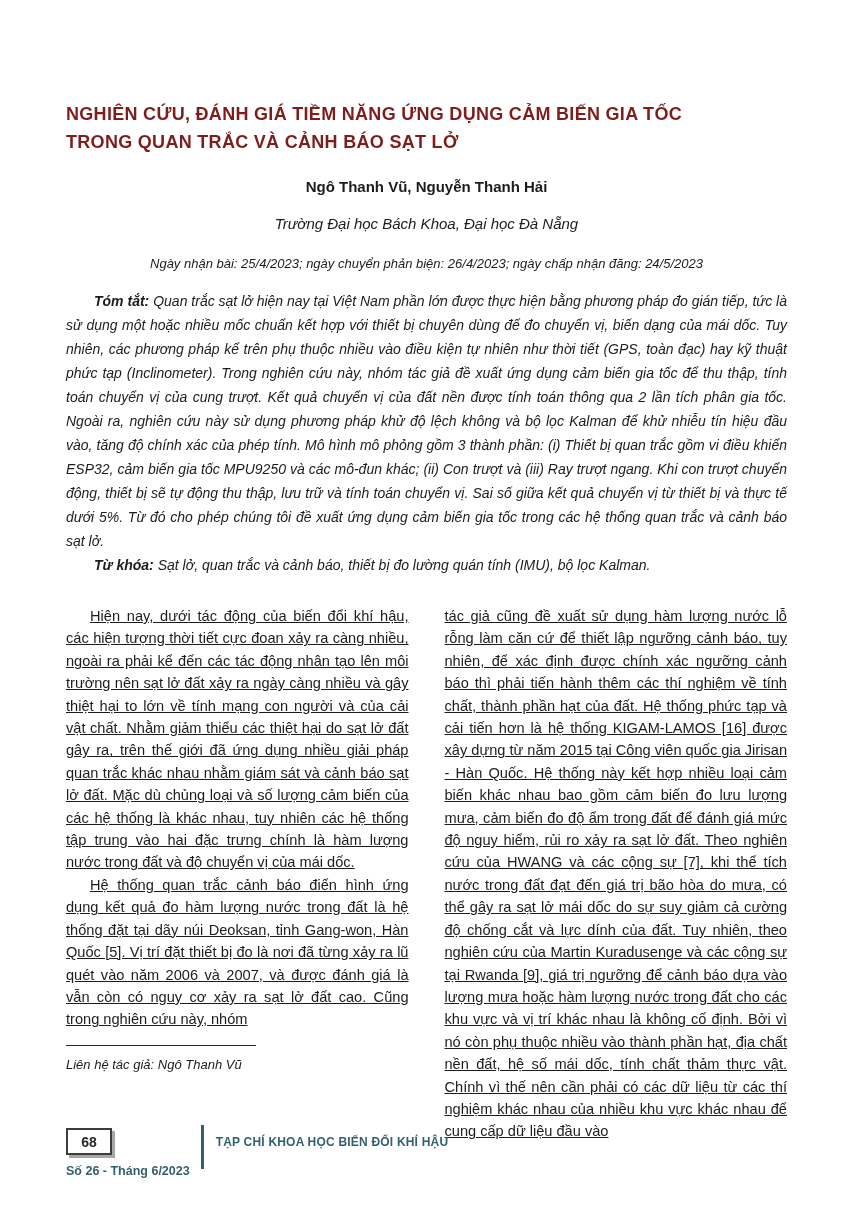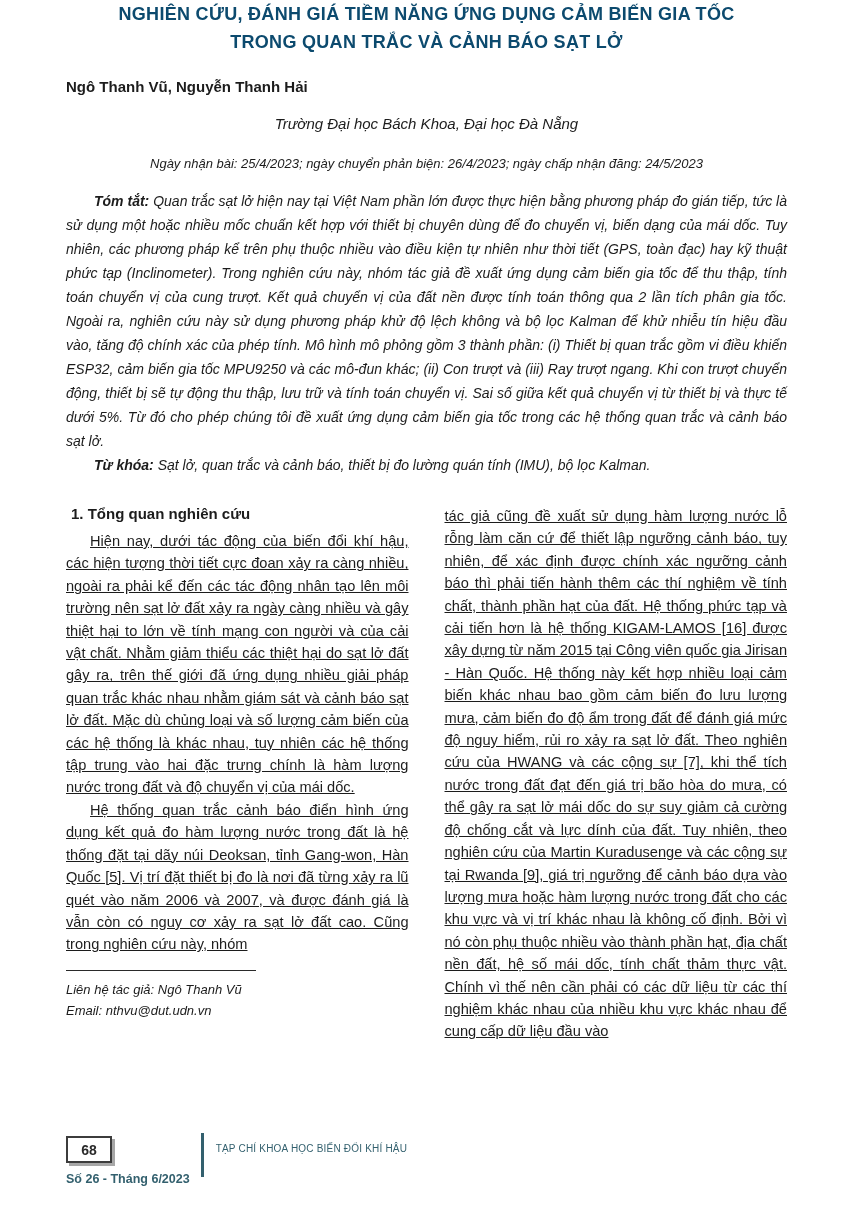--- a/index.html
+++ b/index.html
@@ -12,30 +12,32 @@
     position: relative;
     width: 853px;
     height: 1212px;
     margin: 0 auto;
     background: #ffffff;
     padding: 0 66px;
     overflow: hidden;
   }
   
   .paper-title {
-    text-align: center;
+    margin-top: 100px;
+    text-align: left;
     font-size: 18px;
     line-height: 28px;
     font-weight: 700;
     letter-spacing: 0.3px;
     white-space: pre-line;
-    color: #0c4a6e;
+    color: #7f1d1d;
   }
   .authors {
     margin-top: 22px;
+    text-align: center;
     font-size: 15px;
     font-weight: 700;
   }
   .affiliation {
     margin-top: 20px;
     text-align: center;
     font-size: 15px;
     font-style: italic;
   }
   .dates {
@@ -86,21 +88,21 @@
   .footnote p {
     font-size: 13px;
     font-style: italic;
     line-height: 21px;
   }
   
   .footer {
     position: absolute;
     left: 66px;
     right: 66px;
-    bottom: 26px;
+    bottom: 34px;
     display: flex;
     align-items: flex-start;
   }
   .footer-left {
     display: flex;
     flex-direction: column;
   }
   .pagenum-box {
     width: 46px;
     height: 27px;
@@ -123,22 +125,22 @@
   }
   .footer-divider {
     width: 3px;
     height: 44px;
     background: var(--accent, #33606e);
     margin: -3px 12px 0 11px;
     flex: 0 0 auto;
   }
   .journal-name {
     margin-top: 7px;
-    font-size: 10px;
-    font-weight: 400;
+    font-size: 12px;
+    font-weight: 700;
     letter-spacing: 0.2px;
     color: var(--accent, #33606e);
   }
 </style>
 </head>
 <body>
 
 <div class="page">
 
   <h1 class="paper-title">NGHIÊN CỨU, ĐÁNH GIÁ TIỀM NĂNG ỨNG DỤNG CẢM BIẾN GIA TỐC
@@ -148,27 +150,25 @@
   <div class="affiliation">Trường Đại học Bách Khoa, Đại học Đà Nẵng</div>
   <div class="dates">Ngày nhận bài: 25/4/2023; ngày chuyển phản biện: 26/4/2023; ngày chấp nhận đăng: 24/5/2023</div>
 
   <section class="abstract">
     <p><span class="b">Tóm tắt:</span> <span>Quan trắc sạt lở hiện nay tại Việt Nam phần lớn được thực hiện bằng phương pháp đo gián tiếp, tức là sử dụng một hoặc nhiều mốc chuẩn kết hợp với thiết bị chuyên dùng để đo chuyển vị, biến dạng của mái dốc. Tuy nhiên, các phương pháp kể trên phụ thuộc nhiều vào điều kiện tự nhiên như thời tiết (GPS, toàn đạc) hay kỹ thuật phức tạp (Inclinometer). Trong nghiên cứu này, nhóm tác giả đề xuất ứng dụng cảm biến gia tốc để thu thập, tính toán chuyển vị của cung trượt. Kết quả chuyển vị của đất nền được tính toán thông qua 2 lần tích phân gia tốc. Ngoài ra, nghiên cứu này sử dụng phương pháp khử độ lệch không và bộ lọc Kalman để khử nhiễu tín hiệu đầu vào, tăng độ chính xác của phép tính. Mô hình mô phỏng gồm 3 thành phần: (i) Thiết bị quan trắc gồm vi điều khiển ESP32, cảm biến gia tốc MPU9250 và các mô-đun khác; (ii) Con trượt và (iii) Ray trượt ngang. Khi con trượt chuyển động, thiết bị sẽ tự động thu thập, lưu trữ và tính toán chuyển vị. Sai số giữa kết quả chuyển vị từ thiết bị và thực tế dưới 5%. Từ đó cho phép chúng tôi đề xuất ứng dụng cảm biến gia tốc trong các hệ thống quan trắc và cảnh báo sạt lở.</span></p>
     <p><span class="b">Từ khóa:</span> <span>Sạt lở, quan trắc và cảnh báo, thiết bị đo lường quán tính (IMU), bộ lọc Kalman.</span></p>
   </section>
 
   <div class="columns">
     <div class="col">
-      <h2 class="section-heading">1. Tổng quan nghiên cứu</h2>
       <p class="body-para">Hiện nay, dưới tác động của biến đổi khí hậu, các hiện tượng thời tiết cực đoan xảy ra càng nhiều, ngoài ra phải kể đến các tác động nhân tạo lên môi trường nên sạt lở đất xảy ra ngày càng nhiều và gây thiệt hại to lớn về tính mạng con người và của cải vật chất. Nhằm giảm thiểu các thiệt hại do sạt lở đất gây ra, trên thế giới đã ứng dụng nhiều giải pháp quan trắc khác nhau nhằm giám sát và cảnh báo sạt lở đất. Mặc dù chủng loại và số lượng cảm biến của các hệ thống là khác nhau, tuy nhiên các hệ thống tập trung vào hai đặc trưng chính là hàm lượng nước trong đất và độ chuyển vị của mái dốc.</p>
       <p class="body-para">Hệ thống quan trắc cảnh báo điển hình ứng dụng kết quả đo hàm lượng nước trong đất là hệ thống đặt tại dãy núi Deoksan, tỉnh Gang-won, Hàn Quốc [5]. Vị trí đặt thiết bị đo là nơi đã từng xảy ra lũ quét vào năm 2006 và 2007, và được đánh giá là vẫn còn có nguy cơ xảy ra sạt lở đất cao. Cũng trong nghiên cứu này, nhóm</p>
       <div class="footnote">
         <div class="footnote-divider"></div>
         <p>Liên hệ tác giả: Ngô Thanh Vũ</p>
-        <p>Email: nthvu@dut.udn.vn</p>
       </div>
     </div>
     <div class="col">
       <p class="body-para noindent">tác giả cũng đề xuất sử dụng hàm lượng nước lỗ rỗng làm căn cứ để thiết lập ngưỡng cảnh báo, tuy nhiên, để xác định được chính xác ngưỡng cảnh báo thì phải tiến hành thêm các thí nghiệm về tính chất, thành phần hạt của đất. Hệ thống phức tạp và cải tiến hơn là hệ thống KIGAM-LAMOS [16] được xây dựng từ năm 2015 tại Công viên quốc gia Jirisan - Hàn Quốc. Hệ thống này kết hợp nhiều loại cảm biến khác nhau bao gồm cảm biến đo lưu lượng mưa, cảm biến đo độ ẩm trong đất để đánh giá mức độ nguy hiểm, rủi ro xảy ra sạt lở đất. Theo nghiên cứu của HWANG và các cộng sự [7], khi thể tích nước trong đất đạt đến giá trị bão hòa do mưa, có thể gây ra sạt lở mái dốc do sự suy giảm cả cường độ chống cắt và lực dính của đất. Tuy nhiên, theo nghiên cứu của Martin Kuradusenge và các cộng sự tại Rwanda [9], giá trị ngưỡng để cảnh báo dựa vào lượng mưa hoặc hàm lượng nước trong đất cho các khu vực và vị trí khác nhau là không cố định. Bởi vì nó còn phụ thuộc nhiều vào thành phần hạt, địa chất nền đất, hệ số mái dốc, tính chất thảm thực vật. Chính vì thế nên cần phải có các dữ liệu từ các thí nghiệm khác nhau của nhiều khu vực khác nhau để cung cấp dữ liệu đầu vào</p>
     </div>
   </div>
 
   <div class="footer">
     <div class="footer-left">
       <div class="pagenum-box">68</div>

